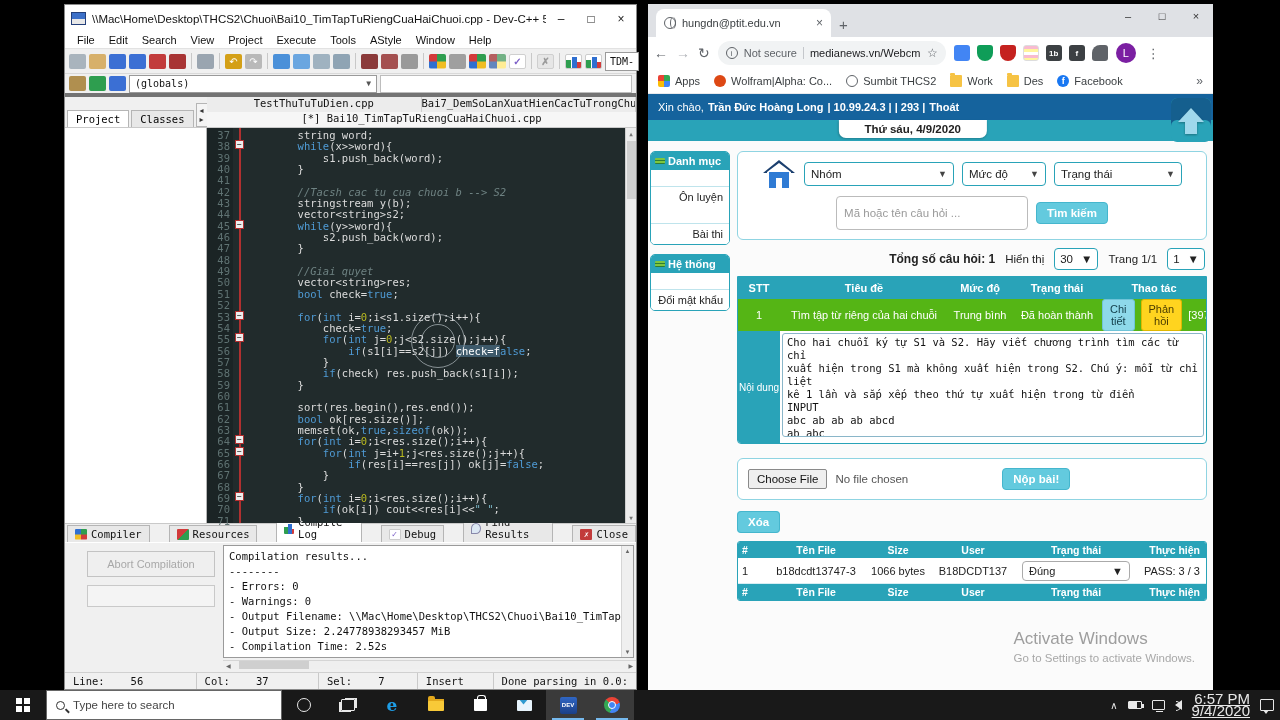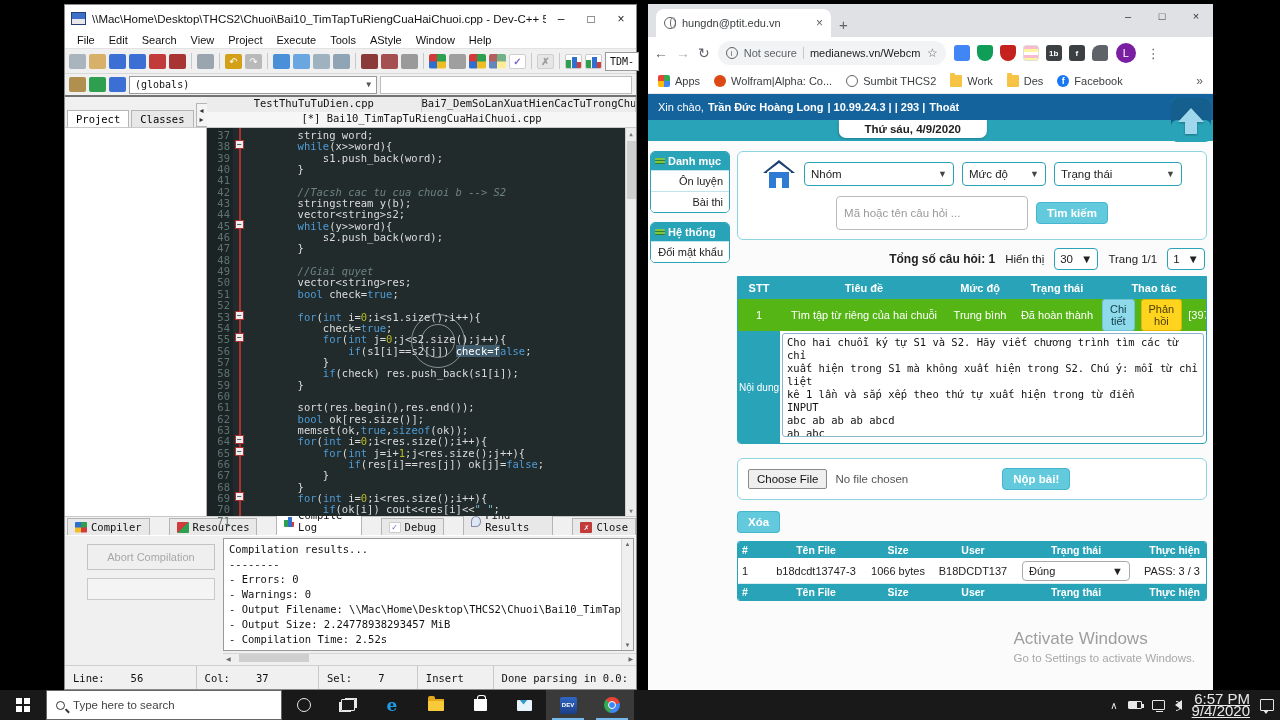--- a/index.html
+++ b/index.html
@@ -9,21 +9,21 @@
   
   .devwin { position:absolute; left:64px; top:4px; width:573px; height:686px; background:#f0f0f0; border:1px solid #8a8a8a; display:flex; flex-direction:column; }
   .dev-titlebar { height:27px; background:#fff; display:flex; align-items:center; padding-left:6px; flex:0 0 auto; }
   .dev-appicon { width:15px; height:13px; background:linear-gradient(#3c70c8 55%, #e8e8e8 0); border:1px solid #24407a; margin-right:6px; }
   .dev-title { font-size:11.5px; color:#111; white-space:nowrap; overflow:hidden; flex:1; }
   .dev-ctrls { display:flex; flex:0 0 auto; }
   .dev-ctrls span { width:30px; height:27px; display:flex; align-items:center; justify-content:center; font-size:12px; color:#222; }
   .dev-menubar { height:17px; background:#fff; display:flex; align-items:center; padding-left:6px; gap:2px; border-bottom:1px solid #e2e2e2; flex:0 0 auto; }
   .menu-item { font-size:11px; color:#111; padding:1px 6px; }
   .dev-toolbar1 { height:25px; background:#f0f0f0; display:flex; align-items:center; padding:0 4px; gap:3px; border-bottom:1px solid #d9d9d9; flex:0 0 auto; }
-  .dev-toolbar2 { height:23px; background:#f0f0f0; display:flex; align-items:center; padding:0 4px; gap:3px; border-bottom:2px solid #737373; flex:0 0 auto; }
+  .dev-toolbar2 { height:23px; background:#f0f0f0; display:flex; align-items:center; padding:0 4px; gap:3px; border-bottom:4px solid #737373; flex:0 0 auto; }
   .tico { width:17px; height:15px; border-radius:2px; flex:0 0 auto; display:flex; align-items:center; justify-content:center; font-size:10px; color:#fff; }
   .tsep { width:1px; height:16px; background:#c8c8c8; margin:0 2px; flex:0 0 auto; }
   .ti-new{background:#a9b4bd} .ti-open{background:#d7b06a} .ti-save{background:#3b6fd4} .ti-save-all{background:#3b6fd4}
   .ti-close-file{background:#c23b3b} .ti-close-all{background:#a83434} .ti-print{background:#9aa5b0}
   .ti-undo{background:#d4a017} .ti-redo{background:#b9b9b9}
   .ti-find{background:#4a90d9} .ti-find-next{background:#6aa6e0} .ti-goto-line{background:#9fb2c0} .ti-inc-search{background:#8fa4b4}
   .ti-back{background:#8b3a3a} .ti-forward{background:#a45050} .ti-flag{background:#9a9a9a}
   .ti-run{background:#9f9f9f}
   .ti-syntax-check{background:#fff;color:#7b5ec7;border:1px solid #cfcfcf;font-weight:bold}
   .ti-abort{background:#e6e6e6;color:#9a9a9a;border:1px solid #cfcfcf;font-weight:bold}
@@ -83,21 +83,21 @@
   .comp-left { width:142px; flex:0 0 auto; padding:8px 6px; }
   .abort-btn { width:128px; height:26px; background:#efefef; border:1px solid #c3c3c3; color:#a8a8a8; font-size:11px; display:flex; align-items:center; justify-content:center; }
   .progress-box { width:128px; height:22px; margin-top:8px; background:#f4f4f4; border:1px solid #c9c9c9; }
   .log-box { flex:1; margin:2px 2px 2px 0; background:#fff; border:1px solid #9a9a9a; display:flex; min-width:0; }
   .log-text { flex:1; font-family:"DejaVu Sans Mono",monospace; font-size:10.5px; line-height:15px; color:#111; padding:3px 5px; white-space:pre; overflow:hidden; }
   .log-vscroll { width:12px; background:#efefef; border-left:1px solid #d5d5d5; display:flex; flex-direction:column; align-items:center; justify-content:space-between; font-size:6px; color:#666; padding:2px 0; }
   .log-hscroll { height:12px; background:#efefef; border-top:1px solid #d5d5d5; display:flex; align-items:center; font-size:6px; color:#666; padding:0 3px; position:relative; }
   .log-hthumb { position:absolute; left:16px; width:70px; height:8px; background:#cfcfcf; }
   .log-col { flex:1; display:flex; flex-direction:column; min-width:0; }
 
-  .dev-statusbar { flex:0 0 auto; height:24px; margin-top:3px; background:#f0f0f0; border-top:1px solid #d0d0d0; display:flex; font-family:"DejaVu Sans Mono",monospace; font-size:10.5px; color:#111; align-items:center; }
+  .dev-statusbar { flex:0 0 auto; height:17px; margin-top:3px; background:#f0f0f0; border-top:1px solid #d0d0d0; display:flex; font-family:"DejaVu Sans Mono",monospace; font-size:10.5px; color:#111; align-items:center; }
   .sseg { border-right:1px solid #c9c9c9; height:100%; display:flex; align-items:center; padding:0 8px; gap:26px; white-space:nowrap; }
 
   
   .chromewin { position:absolute; left:648px; top:4px; width:565px; height:686px; background:#fff; display:flex; flex-direction:column; }
   .c-tabstrip { height:33px; background:#dfe1e5; display:flex; align-items:flex-end; flex:0 0 auto; position:relative; }
   .c-tab { width:175px; height:28px; background:#fff; border-radius:8px 8px 0 0; margin-left:8px; display:flex; align-items:center; padding:0 8px; gap:6px; }
   .c-tab-title { font-size:11px; color:#3c4043; flex:1; white-space:nowrap; overflow:hidden; }
   .c-tab-close { font-size:12px; color:#5f6368; }
   .c-globe { width:12px; height:12px; border:1.5px solid #5f6368; border-radius:50%; position:relative; flex:0 0 auto; }
   .c-globe::before { content:""; position:absolute; left:45%; top:-1px; bottom:-1px; width:40%; border:1px solid #5f6368; border-radius:50%; border-top:none; border-bottom:none; }
@@ -137,21 +137,21 @@
   .p-tealbar { height:21px; background:#29a3b8; flex:0 0 auto; position:relative; }
   .p-datetab { position:absolute; left:50%; transform:translateX(-62%); top:0; background:#fff; border-radius:0 0 7px 7px; padding:3px 26px; font-size:11.5px; font-weight:bold; color:#222; box-shadow:0 1px 2px rgba(0,0,0,.2); }
   .p-upwidget { position:absolute; right:2px; top:-22px; width:40px; height:44px; background:#29a3b8; border-radius:6px; box-shadow:inset 0 22px 0 #155f8e; display:flex; align-items:center; justify-content:center; }
   .p-uparrow { width:0; height:0; border-left:13px solid transparent; border-right:13px solid transparent; border-bottom:14px solid #9fd8ec; position:relative; top:-5px; filter:drop-shadow(0 1px 1px rgba(0,0,0,.3)); }
   .p-uparrow::after { content:""; position:absolute; left:-6px; top:14px; width:12px; height:12px; background:#9fd8ec; }
   .p-body { flex:1; display:flex; padding:10px 6px 0 2px; gap:7px; min-height:0; position:relative; }
   .p-sidebar { width:80px; flex:0 0 auto; display:flex; flex-direction:column; gap:9px; }
   .sb-group { border:1px solid #29a3b8; border-radius:5px; overflow:hidden; background:#fff; }
   .sb-head { background:#29a3b8; color:#fff; font-size:11px; font-weight:bold; padding:3px 4px 3px 4px; display:flex; align-items:center; gap:3px; }
   .sb-dashes { width:10px; height:6px; background:repeating-linear-gradient(#7ec63f 0 2px, #2e7d32 2px 3px); border-radius:1px; flex:0 0 auto; }
-  .sb-item { font-size:11px; color:#222; text-align:right; padding:4px 6px; border-top:1px solid #bfe4ec; background:#fff; }
+  .sb-item { font-size:11px; color:#222; text-align:right; padding:4px 6px; border-top:1px solid #bfe4ec; background:#fff;margin-top:16px; }
   .p-main { flex:1; min-width:0; display:flex; flex-direction:column; }
   .filter-panel { border:1px solid #8fd4e2; border-radius:6px; background:#fff; padding:7px 10px 9px; display:flex; flex-direction:column; gap:7px; }
   .f-row1 { display:flex; align-items:center; gap:8px; justify-content:center; }
   .f-row2 { display:flex; align-items:center; gap:8px; justify-content:center; }
   .home-ico { width:34px; height:30px; flex:0 0 auto; }
   .fsel { height:24px; border:1px solid #29a3b8; border-radius:4px; background:#fff; font-size:11.5px; color:#222; display:flex; align-items:center; padding:0 6px; justify-content:space-between; gap:6px; }
   .fsel .chv { font-size:9px; color:#444; }
   .w-nhom{width:150px} .w-mucdo{width:84px} .w-trangthai{width:128px}
   .f-input { width:192px; height:24px; border:1px solid #bbb; border-radius:4px; font-size:11.5px; color:#9a9a9a; display:flex; align-items:center; padding:16px 7px; background:#fff; }
   .btn-teal { background:#63cade; border:1px solid #45b6cd; color:#fff; font-size:11.5px; font-weight:bold; border-radius:4px; padding:4px 10px; }

